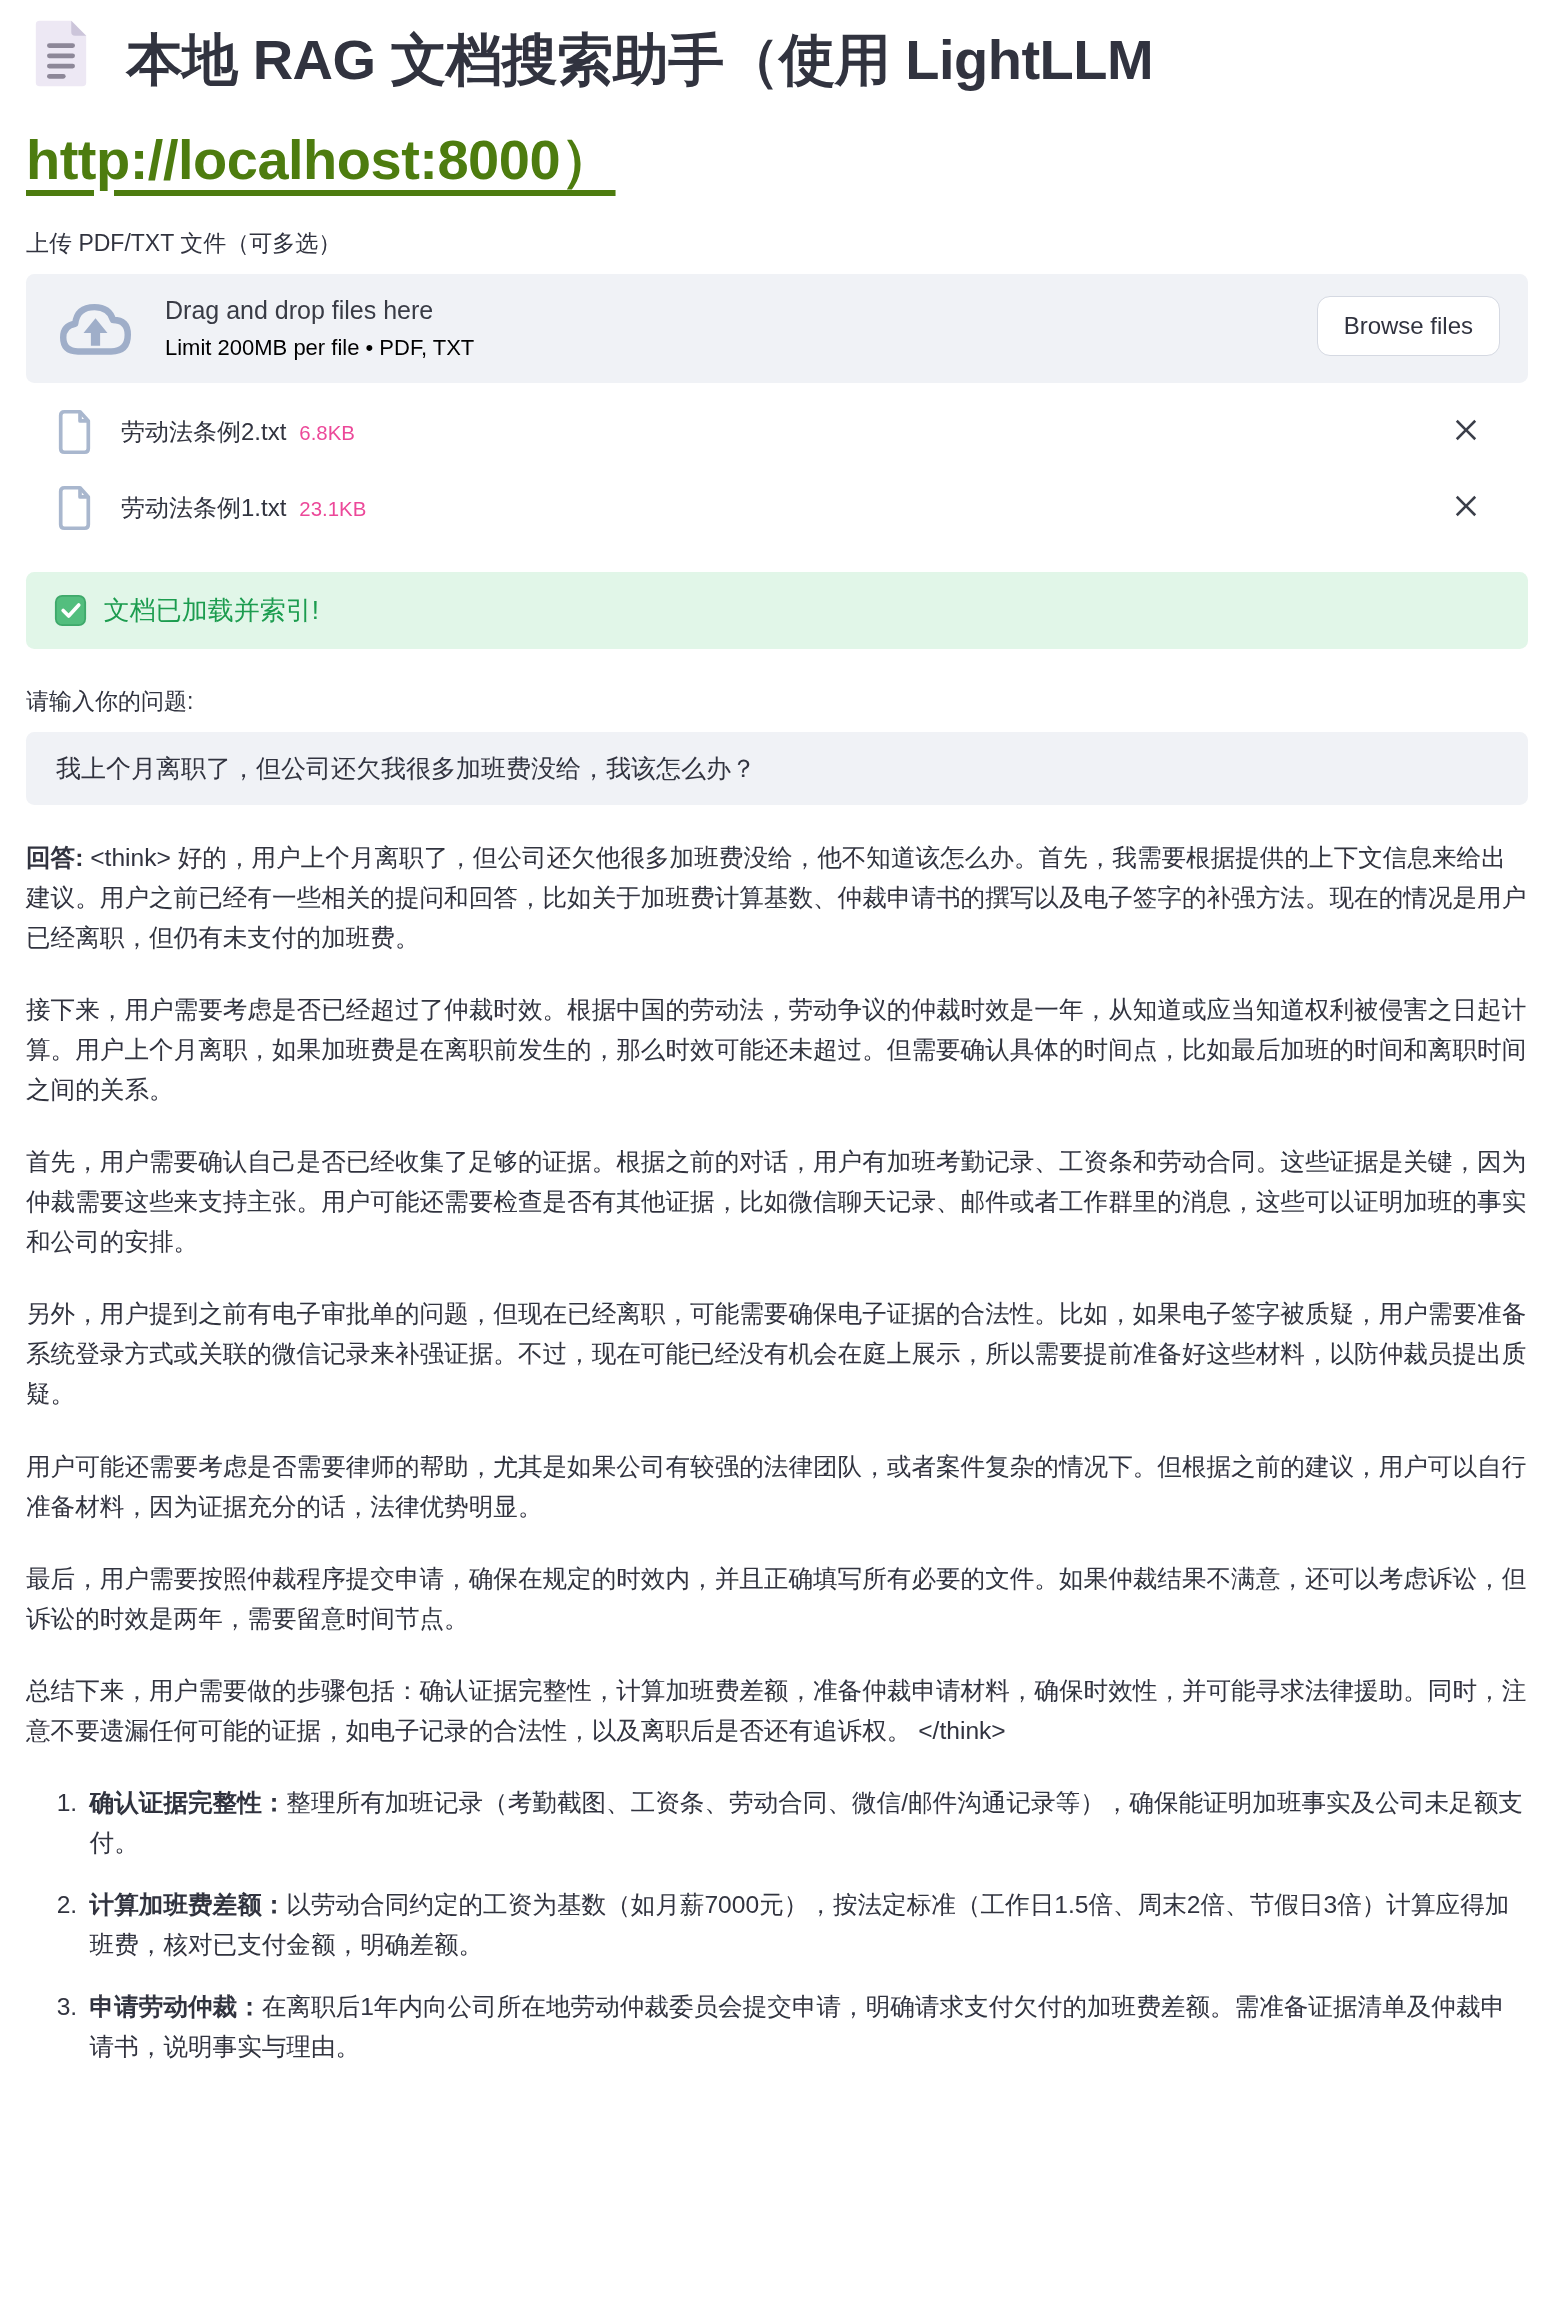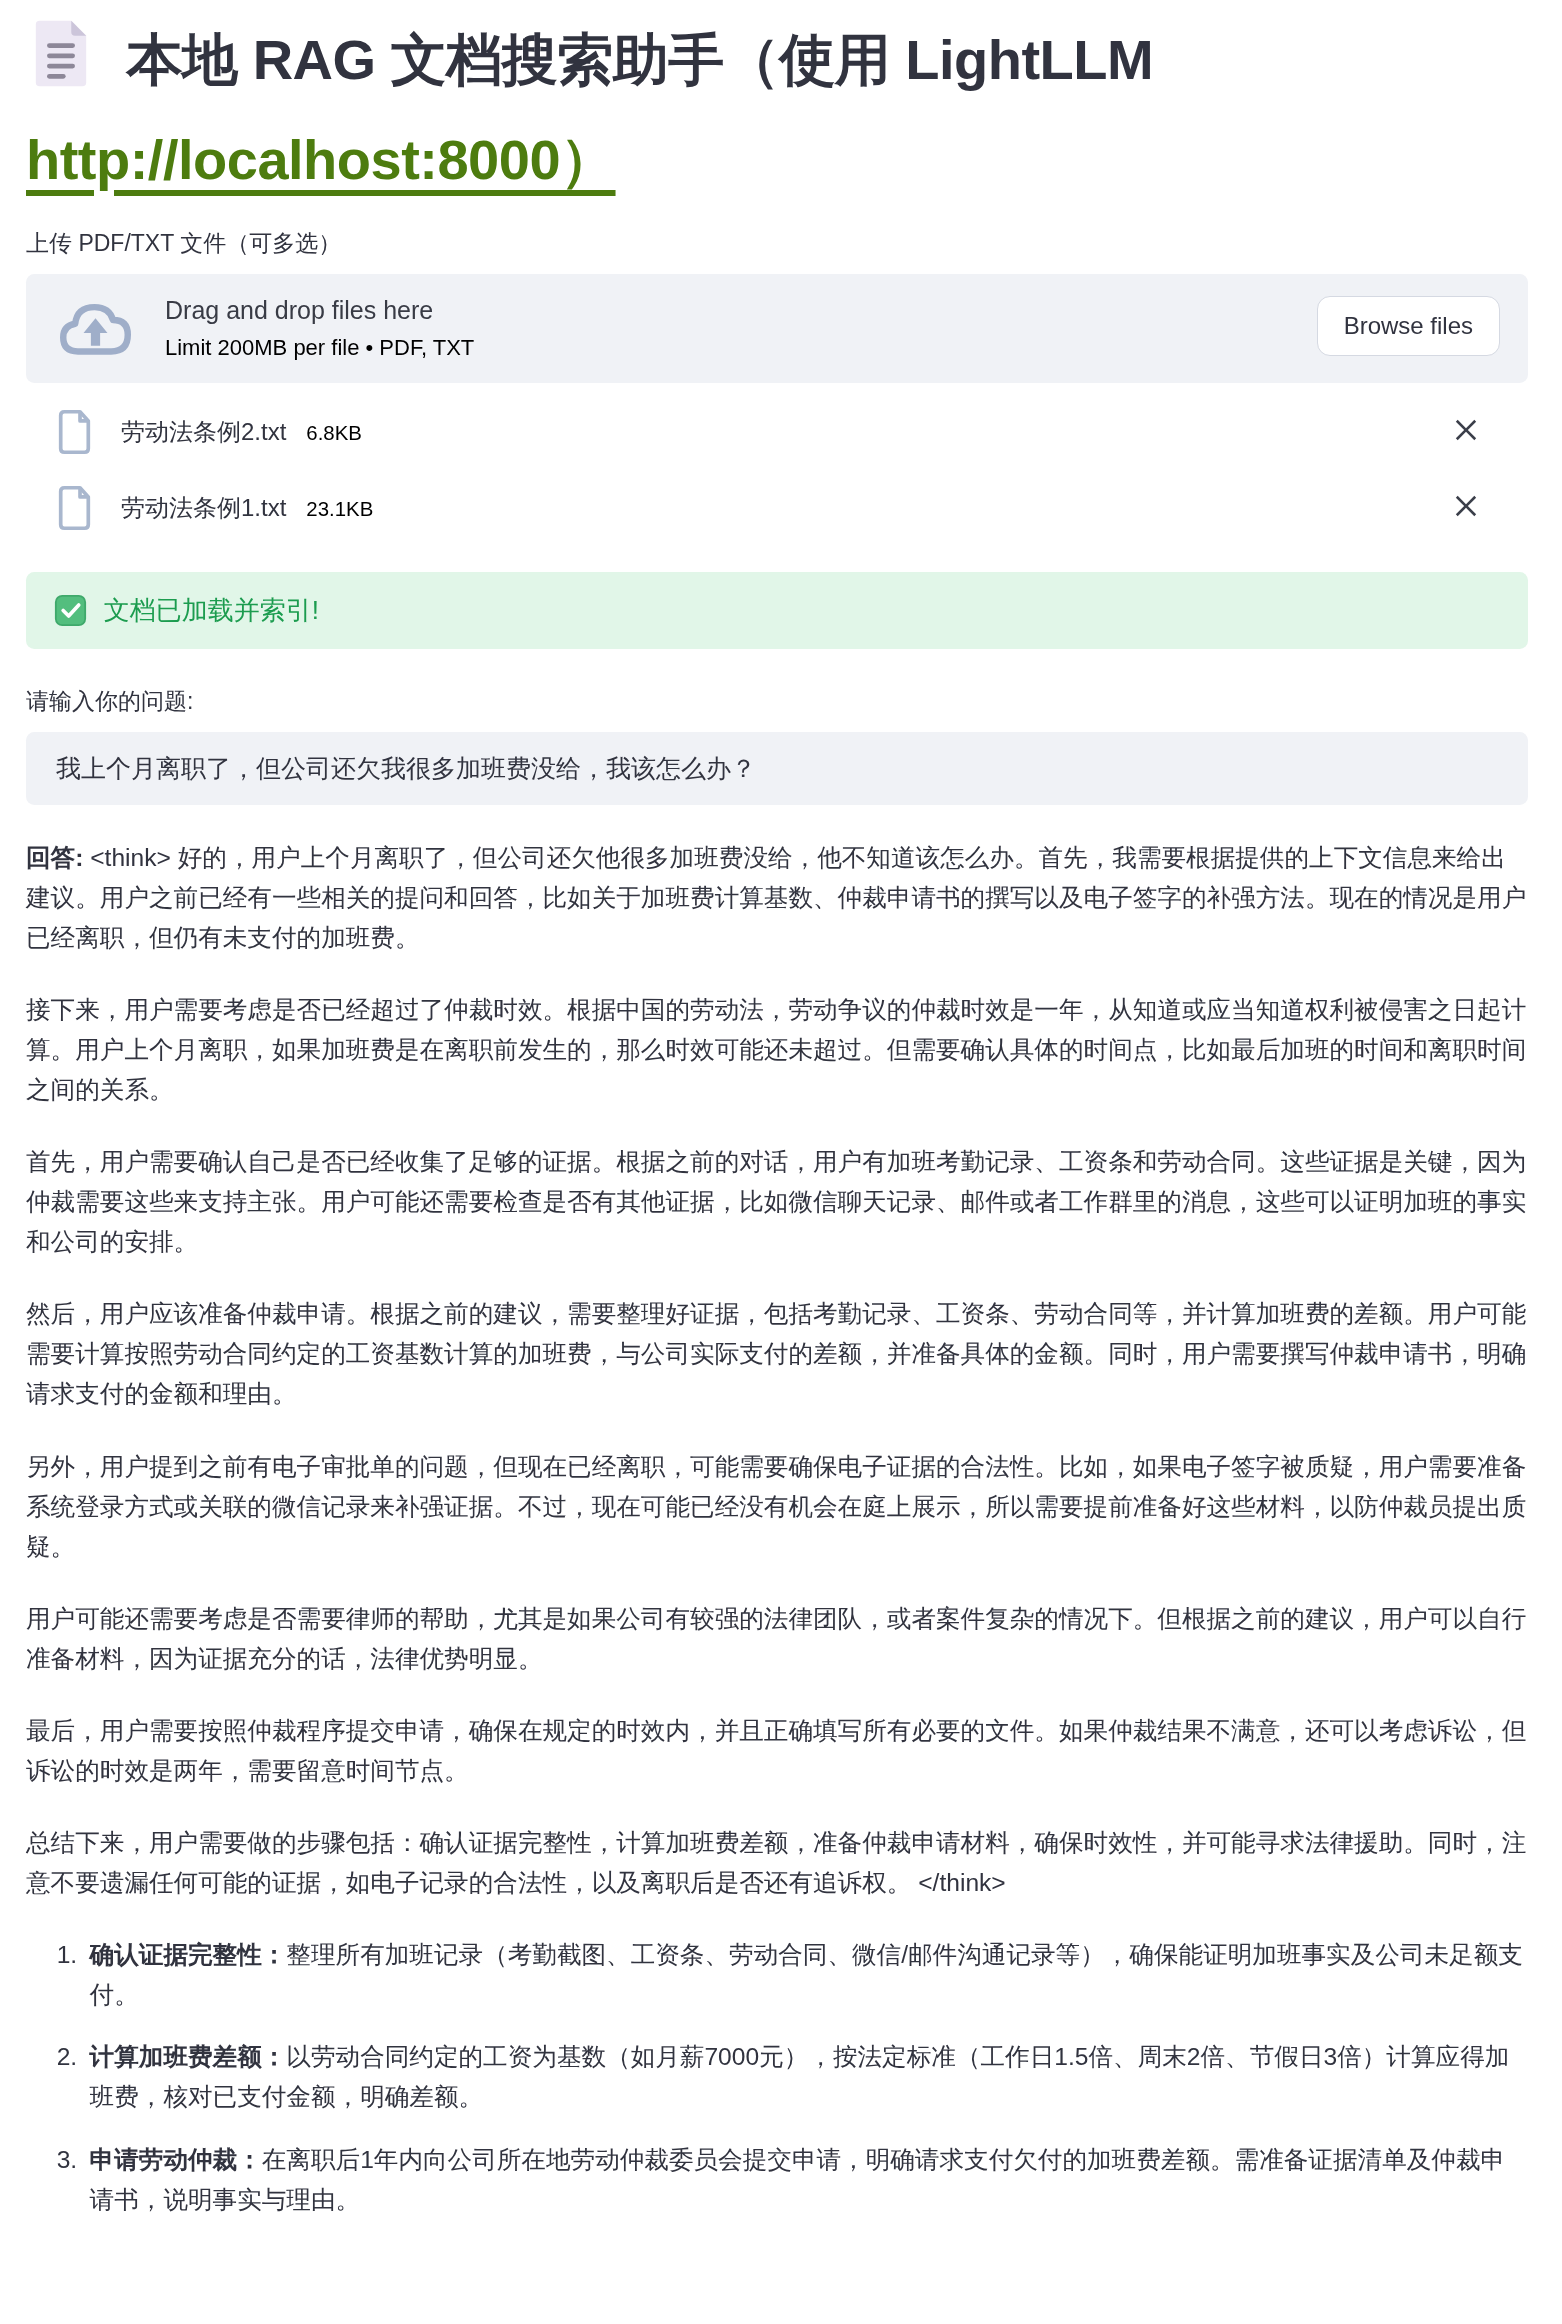--- a/index.html
+++ b/index.html
@@ -48,21 +48,21 @@
     margin-left:auto;
     background:#ffffff;border:0.9px solid #D5D9E2;border-radius:13px;
     font-size:24px;color:#31333F;
     padding:15px 26px;cursor:pointer;
     font-family:inherit;
   }
 
   .file-row{display:flex;align-items:center;padding:13px 46px 13px 30px;margin:3.7px 0;}
   .file-ic{margin-right:28px;display:flex;align-items:center;}
   .file-name{font-size:24px;color:#31333F;}
-  .file-size{font-size:20.4px;color:#000000;margin-left:20px;position:relative;top:1.9px;}
+  .file-size{font-size:20.4px;color:#ec4899;margin-left:13px;position:relative;top:1.9px;}
   .remove-btn{margin-left:auto;background:none;border:none;padding:3.7px;cursor:pointer;display:flex;align-items:center;}
 
   
   .alert{
     display:flex;align-items:center;gap:16.7px;
     background:#E1F6E8;border-radius:8.3px;
     padding:21px 28px;margin:28px 0 7.4px 0;
     color:#1C9C4F;font-size:26px;
   }
   .check-ic{display:flex;align-items:center;}
@@ -157,21 +157,20 @@
     <span>文档已加载并索引!</span>
   </div>
 
   <div class="q-label">请输入你的问题:</div>
   <input class="q-input" type="text" value="我上个月离职了，但公司还欠我很多加班费没给，我该怎么办？" style="">
 
   <div class="answer">
     <p><strong>回答:</strong> <span>&lt;think&gt; 好的，用户上个月离职了，但公司还欠他很多加班费没给，他不知道该怎么办。首先，我需要根据提供的上下文信息来给出建议。用户之前已经有一些相关的提问和回答，比如关于加班费计算基数、仲裁申请书的撰写以及电子签字的补强方法。现在的情况是用户已经离职，但仍有未支付的加班费。</span></p>
     <p>接下来，用户需要考虑是否已经超过了仲裁时效。根据中国的劳动法，劳动争议的仲裁时效是一年，从知道或应当知道权利被侵害之日起计算。用户上个月离职，如果加班费是在离职前发生的，那么时效可能还未超过。但需要确认具体的时间点，比如最后加班的时间和离职时间之间的关系。</p>
     <p>首先，用户需要确认自己是否已经收集了足够的证据。根据之前的对话，用户有加班考勤记录、工资条和劳动合同。这些证据是关键，因为仲裁需要这些来支持主张。用户可能还需要检查是否有其他证据，比如微信聊天记录、邮件或者工作群里的消息，这些可以证明加班的事实和公司的安排。</p>
-    <p>然后，用户应该准备仲裁申请。根据之前的建议，需要整理好证据，包括考勤记录、工资条、劳动合同等，并计算加班费的差额。用户可能需要计算按照劳动合同约定的工资基数计算的加班费，与公司实际支付的差额，并准备具体的金额。同时，用户需要撰写仲裁申请书，明确请求支付的金额和理由。</p>
     <p>另外，用户提到之前有电子审批单的问题，但现在已经离职，可能需要确保电子证据的合法性。比如，如果电子签字被质疑，用户需要准备系统登录方式或关联的微信记录来补强证据。不过，现在可能已经没有机会在庭上展示，所以需要提前准备好这些材料，以防仲裁员提出质疑。</p>
     <p>用户可能还需要考虑是否需要律师的帮助，尤其是如果公司有较强的法律团队，或者案件复杂的情况下。但根据之前的建议，用户可以自行准备材料，因为证据充分的话，法律优势明显。</p>
     <p>最后，用户需要按照仲裁程序提交申请，确保在规定的时效内，并且正确填写所有必要的文件。如果仲裁结果不满意，还可以考虑诉讼，但诉讼的时效是两年，需要留意时间节点。</p>
     <p>总结下来，用户需要做的步骤包括：确认证据完整性，计算加班费差额，准备仲裁申请材料，确保时效性，并可能寻求法律援助。同时，注意不要遗漏任何可能的证据，如电子记录的合法性，以及离职后是否还有追诉权。 &lt;/think&gt;</p>
 
 
     <ol>
       <li><strong>确认证据完整性：</strong><span>整理所有加班记录（考勤截图、工资条、劳动合同、微信/邮件沟通记录等），确保能证明加班事实及公司未足额支付。</span></li>
       <li><strong>计算加班费差额：</strong><span>以劳动合同约定的工资为基数（如月薪7000元），按法定标准（工作日1.5倍、周末2倍、节假日3倍）计算应得加班费，核对已支付金额，明确差额。</span></li>
       <li><strong>申请劳动仲裁：</strong><span>在离职后1年内向公司所在地劳动仲裁委员会提交申请，明确请求支付欠付的加班费差额。需准备证据清单及仲裁申请书，说明事实与理由。</span></li>

